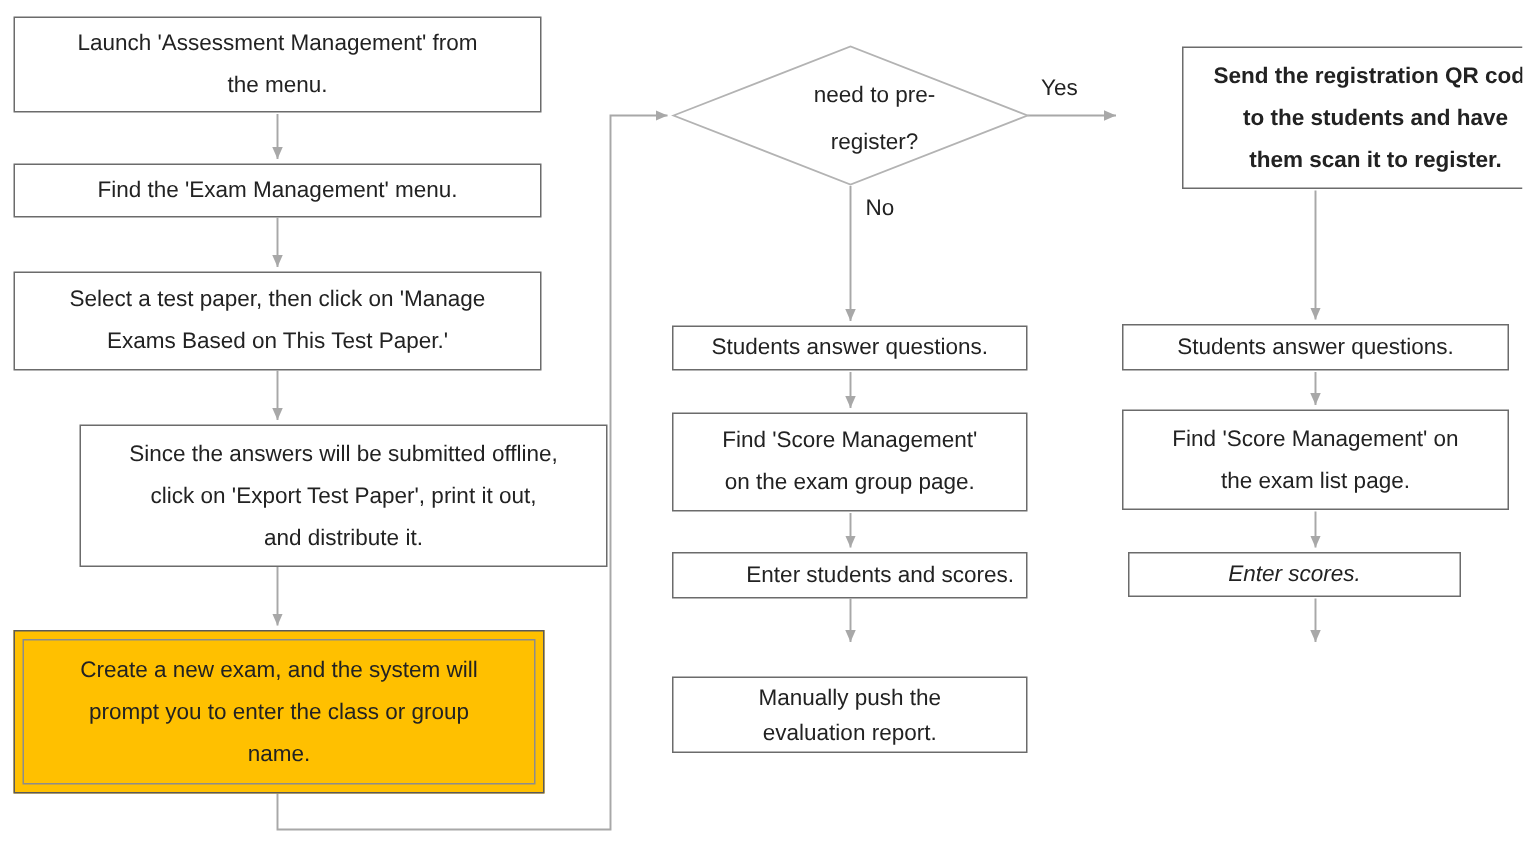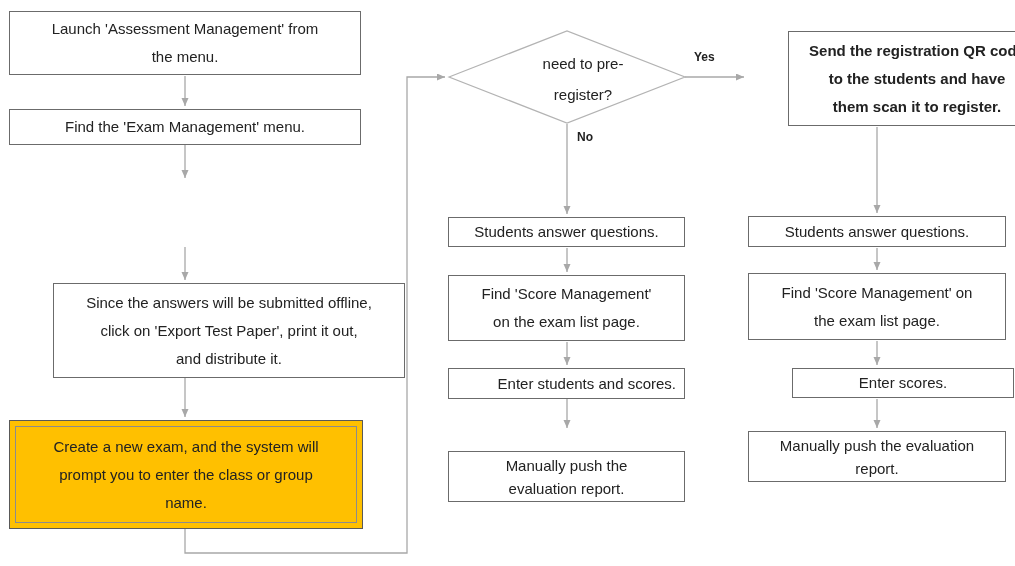--- a/index.html
+++ b/index.html
@@ -48,21 +48,21 @@
     border:1px solid var(--highlight-inner-border);
     pointer-events:none;
   }
   .decision-text{
     position:absolute;left:513px;top:48px;width:140px;height:58px;
     display:flex;justify-content:center;
     text-align:center;font-size:15px;line-height:31px;
   }
   .decision-text .txt{white-space:pre-line;}
   .branch-label{
-    position:absolute;font-size:12px;color:var(--text);font-weight:bold;
+    position:absolute;font-size:15px;color:var(--text);
   }
   .branch-label.yes{left:694px;top:50px;}
   .branch-label.no{left:577px;top:130px;}
 </style>
 </head>
 <body>
 
 <div class="canvas">
 
   <svg class="overlay" width="1015" height="566" viewBox="0 0 1015 566">
@@ -88,20 +88,24 @@
     <polygon class="diamond" points="449,77 567,31 685,77 567,123"></polygon>
   </svg>
 
   <div class="node" style="left:9px;top:109px;width:352px;height:36px;">
     <span class="txt">Find the 'Exam Management' menu.</span>
   </div>
   <div class="node" style="left:9px;top:11px;width:352px;height:64px;">
     <span class="txt">Launch 'Assessment Management' from
 the menu.</span>
   </div>
+  <div class="node" style="left:9px;top:181px;width:352px;height:66px;">
+    <span class="txt">Select a test paper, then click on 'Manage
+Exams Based on This Test Paper.'</span>
+  </div>
   <div class="node" style="left:9px;top:283px;width:352px;height:95px;margin-left:44px;">
     <span class="txt">Since the answers will be submitted offline,
 click on 'Export Test Paper', print it out,
 and distribute it.</span>
   </div>
   <div class="node highlight" style="left:9px;top:420px;width:354px;height:109px;">
     <div class="inner-border"></div>
     <span class="txt">Create a new exam, and the system will
 prompt you to enter the class or group
 name.</span>
@@ -112,21 +116,21 @@
 register?</span>
   </div>
   <div class="branch-label yes">Yes</div>
   <div class="branch-label no">No</div>
 
   <div class="node" style="left:448px;top:217px;width:237px;height:30px;">
     <span class="txt">Students answer questions.</span>
   </div>
   <div class="node" style="left:448px;top:275px;width:237px;height:66px;">
     <span class="txt">Find 'Score Management'
-on the exam list page.</span>
+on the exam group page.</span>
   </div>
   <div class="node" style="left:448px;top:368px;width:237px;height:31px;justify-content:flex-end;">
     <span class="txt">Enter students and scores.</span>
   </div>
   <div class="node tight" style="left:448px;top:431px;width:237px;height:51px;margin-top:20px;">
     <span class="txt">Manually push the
 evaluation report.</span>
   </div>
 
   <div class="node" style="left:788px;top:31px;width:258px;height:95px;font-weight:bold;">
@@ -134,21 +138,17 @@
 to the students and have
 them scan it to register.</span>
   </div>
   <div class="node" style="left:748px;top:216px;width:258px;height:31px;">
     <span class="txt">Students answer questions.</span>
   </div>
   <div class="node" style="left:748px;top:273px;width:258px;height:67px;">
     <span class="txt">Find 'Score Management' on
 the exam list page.</span>
   </div>
-  <div class="node" style="left:792px;top:368px;width:222px;height:30px;">
+  <div class="node" style="left:752px;top:368px;width:222px;height:30px;font-style:italic;">
     <span class="txt">Enter scores.</span>
-  </div>
-  <div class="node tight" style="left:748px;top:431px;width:258px;height:51px;">
-    <span class="txt">Manually push the evaluation
-report.</span>
   </div>
 
 </div>
 
 </body></html>

